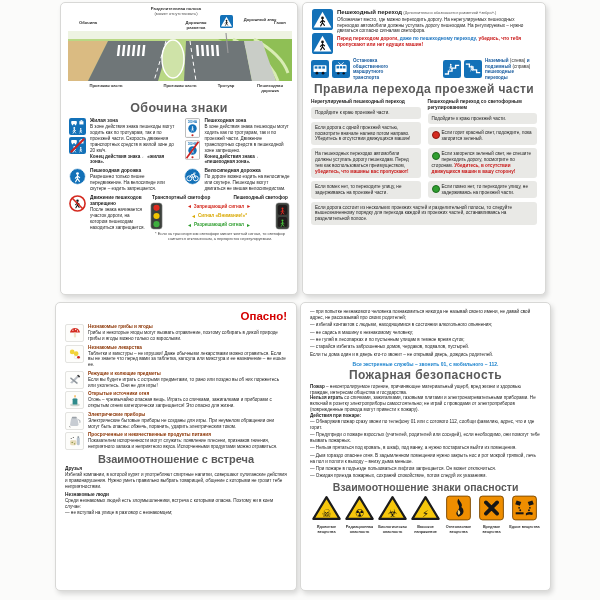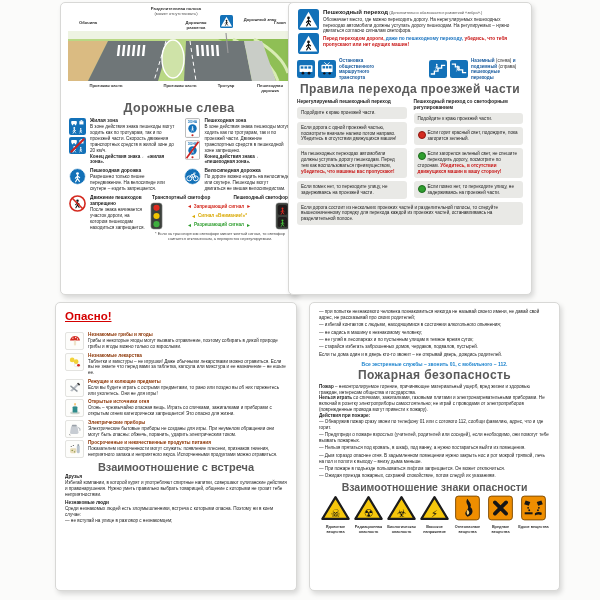--- a/index.html
+++ b/index.html
@@ -1,23 +1,23 @@
 <!DOCTYPE html>
 <html><head>
 <meta charset="utf-8">
 <style>
   html,body{margin:0;padding:0;}
   body{width:600px;height:600px;position:relative;background:#fbfbfa;
        font-family:"Liberation Sans",sans-serif;color:#222;-webkit-font-smoothing:antialiased;}
   .page{position:absolute;background:#fff;border:1px solid #d8d8d6;border-radius:5px;
         box-shadow:2px 3px 5px rgba(0,0,0,.14);box-sizing:border-box;overflow:hidden;}
   #p1{left:60px;top:2px;width:238px;height:293px;padding:4px 7px;}
-  #p2{left:288px;top:2px;width:244px;height:293px;padding:6px 8px;}
+  #p2{left:302px;top:2px;width:244px;height:293px;padding:6px 8px;}
   #p3{left:55px;top:302px;width:242px;height:289px;padding:6px 9px;}
-  #p4{left:300px;top:302px;width:251px;height:289px;padding:6px 9px;margin-left:9px;}
+  #p4{left:300px;top:302px;width:251px;height:289px;padding:6px 9px;}
 
   .fs{font-size:4.6px;line-height:1.28;}
   .big{font-size:12.5px;font-weight:bold;color:#5a5a5a;text-align:center;letter-spacing:.4px;margin:2px 0 3px;}
   .med{font-size:10.5px;font-weight:bold;color:#5a5a5a;text-align:center;margin:3px 0 2px;}
   .red{color:#c81414;font-weight:bold;}
   .blue{color:#1a74c0;font-weight:bold;}
   .bold{font-weight:bold;}
 
   
   .diagram{position:relative;width:224px;height:92px;}
@@ -58,21 +58,21 @@
   .b2lab .nrm{font-weight:normal;color:#333;}
   .cols{display:grid;grid-template-columns:1fr 1fr;column-gap:7px;margin-top:2px;}
   .colh{font-weight:bold;font-size:4.8px;margin-bottom:2px;line-height:1.2;}
   .gbox{background:#e9e9e6;border-radius:3px;padding:3px 4px;margin-bottom:3px;position:relative;}
   .gbox .dot{float:left;width:6px;height:6px;border-radius:50%;margin:1px 2px 0 0;}
   .dot.r{background:#d42b20;border:1px solid #8d1710;}
   .dot.g{background:#2f9e2f;border:1px solid #1d6a1d;}
   .wide{margin-top:0;}
 
   
-  .danger-title{font-size:11.5px;font-weight:bold;color:#d40000;text-align:left;margin:1px 0 10px;text-decoration:underline;}
+  .danger-title{font-size:11.5px;font-weight:bold;color:#d40000;text-align:right;margin:1px 0 2px;}
   .ditem{display:flex;gap:4px;margin-bottom:2.5px;}
   .dicon{flex:0 0 17px;height:16px;border:1px solid #e3e3e0;border-radius:2px;
          display:flex;align-items:center;justify-content:center;background:#fdfdfb;}
   .dicon svg{width:14px;height:14px;}
   .dt{display:block;font-weight:bold;font-size:4.7px;color:#8a3200;}
   .relh{font-size:11px;font-weight:bold;color:#5a5a5a;text-align:center;margin:3px 0 1px;}
   .sub-h{font-weight:bold;font-size:4.8px;display:block;}
 
   
   .bl{margin:0 0 1.5px;text-indent:0;}
@@ -251,21 +251,21 @@
     <span class="dlbl" style="left:168px;top:11px;width:48px">Дорожный знак</span>
     <span class="dlbl" style="left:2px;top:14px;width:36px">Обочина</span>
     <span class="dlbl" style="left:108px;top:14px;width:40px">Дорожная разметка</span>
     <span class="dlbl" style="left:200px;top:14px;width:24px">Газон</span>
     <span class="dlbl" style="left:18px;top:77px;width:40px">Проезжая часть</span>
     <span class="dlbl" style="left:92px;top:77px;width:40px">Проезжая часть</span>
     <span class="dlbl" style="left:142px;top:77px;width:32px">Тротуар</span>
     <span class="dlbl" style="left:180px;top:77px;width:44px">Пешеходная дорожка</span>
   </div>
 
-  <div class="big">Дорожные слева</div>
+  <div class="big">Обочина знаки</div>
 
   <div class="p1grid fs">
     <div class="item">
       <div class="signcol">
         <svg class="sg">
             <use href="#s-zone"></use>
           </svg>
         <svg class="sg">
             <use href="#s-zone-end"></use>
           </svg>

